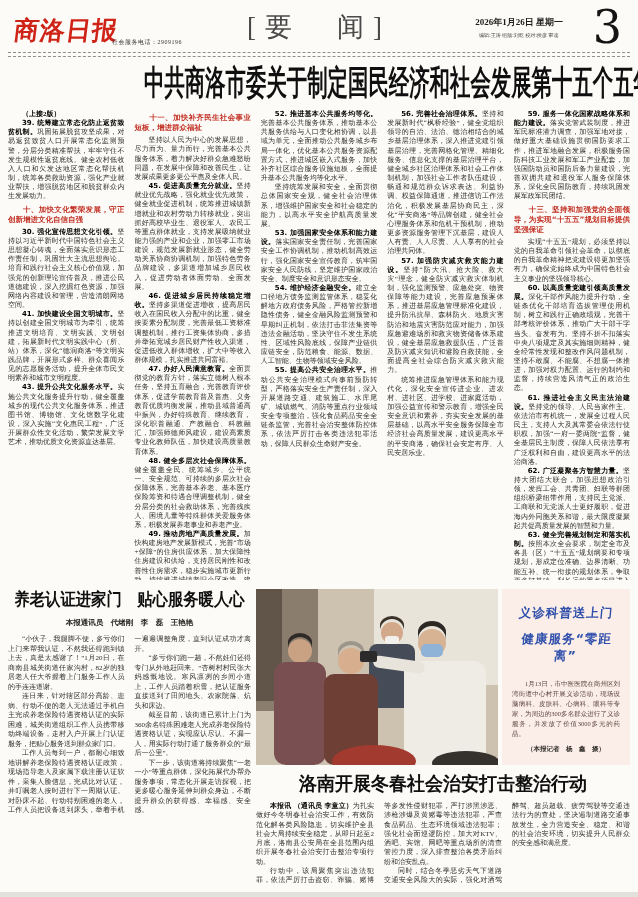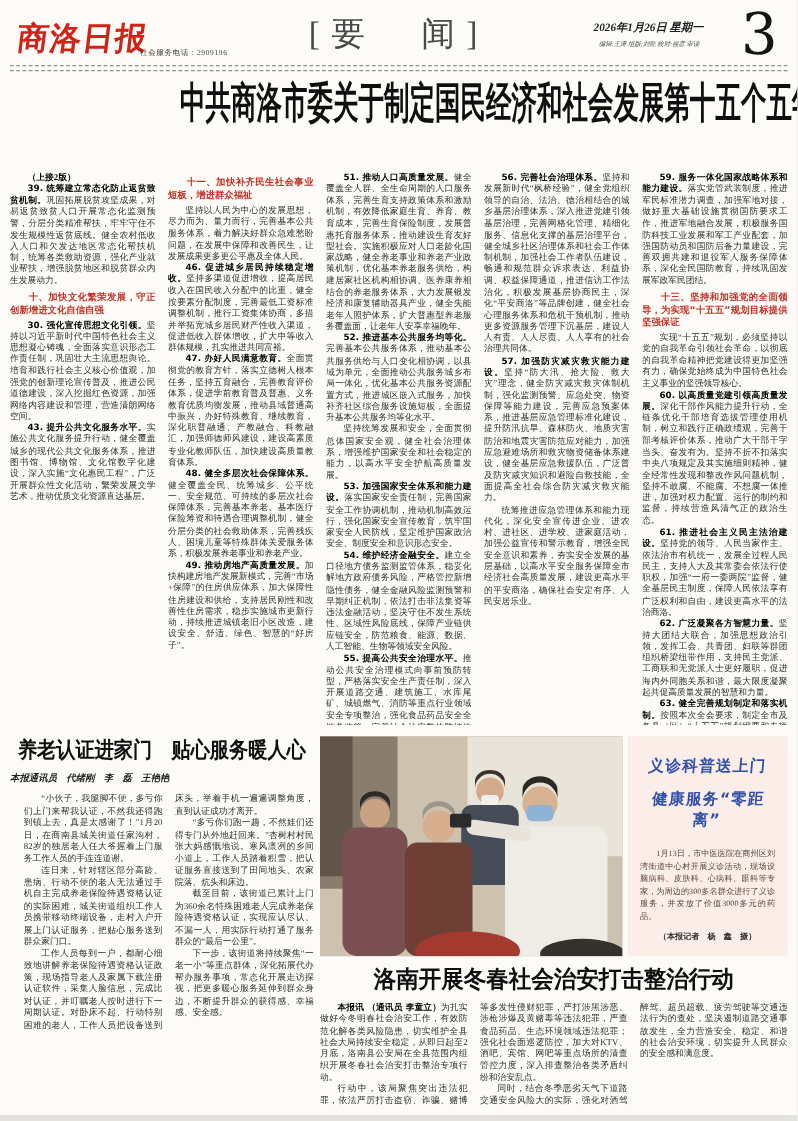--- a/index.html
+++ b/index.html
@@ -5,46 +5,46 @@
   html,body{margin:0;padding:0;background:#e9e7e2;}
   .sheet{position:relative;width:638px;height:897px;margin:0 auto;background:#fcfbf7;
          overflow:hidden;font-family:"Liberation Serif",serif;color:#2c2c2c;}
   
   .mast{position:absolute;top:8px;left:0;right:0;height:44px;}
   .logo{position:absolute;left:14px;top:6px;font-size:25px;font-weight:900;color:#cf2318;
         transform:skewX(-7deg) scaleY(1.02);letter-spacing:1px;font-family:"DejaVu Serif",serif;}
   .service{position:absolute;left:112px;top:30px;font-size:6px;color:#3a3a3a;letter-spacing:.5px;}
   .section-head{position:absolute;left:0;right:0;top:1px;text-align:center;font-size:27px;
         color:#4a4a4a;letter-spacing:9px;font-weight:500;}
-  .dateblock{position:absolute;right:72px;top:8px;text-align:center;font-style:italic;}
+  .dateblock{position:absolute;right:72px;top:8px;text-align:center;}
   .date{font-size:9px;font-weight:bold;color:#1e1e1e;}
   .staff{font-size:6px;color:#4a4a4a;margin-top:2px;transform:scale(.85);transform-origin:center;}
   .pagenum{position:absolute;right:16px;top:-8px;font-size:46px;color:#141414;
         font-family:"DejaVu Serif",serif;font-weight:400;}
   .rules{position:absolute;top:52px;left:8px;right:8px;height:3px;
         border-top:1px dashed #8f8f8f;border-bottom:1px dashed #8f8f8f;}
   
   .headline{position:absolute;top:60px;left:0;right:0;text-align:center;white-space:nowrap;}
   .headline-inner{display:inline-block;font-size:30px;font-weight:900;color:#0f0f0f;
         font-family:"DejaVu Sans",sans-serif;transform:scale(.68,1.13);transform-origin:center top;}
   
   .main-cols{position:absolute;top:110px;left:8px;right:8px;height:470px;display:flex;gap:10px;}
-  .news-col{flex:1 1 0;overflow:hidden;font-size:7px;line-height:1.31;text-align:justify;color:#2d2d2d;margin-top:28px;}
+  .news-col{flex:1 1 0;overflow:hidden;font-size:7px;line-height:1.31;text-align:justify;color:#2d2d2d;}
   .para{margin:0;text-indent:2em;}
   .para .lead{font-weight:bold;color:#000;font-family:"DejaVu Sans",sans-serif;}
   .para .note{font-weight:bold;color:#000;}
   .sec-heading{color:#c23126;font-weight:bold;font-family:"DejaVu Sans",sans-serif;
         font-size:7.5px;line-height:1.35;margin:3px 0;text-indent:2em;}
   
   .bl-article{position:absolute;left:8px;top:589px;width:243px;height:302px;}
   .bl-title{font-size:16px;font-weight:900;color:#0f0f0f;text-align:center;white-space:nowrap;
         font-family:"DejaVu Sans",sans-serif;transform:scale(.96,1.08);transform-origin:center top;}
-  .bl-byline{font-size:7.5px;font-weight:bold;color:#1e1e1e;margin:8px 0 7px;font-style:italic;}
+  .bl-byline{font-size:7.5px;font-weight:bold;color:#1e1e1e;text-align:center;margin:8px 0 7px;}
   .bl-body{column-count:2;column-gap:10px;height:252px;overflow:hidden;font-size:7px;
-        line-height:1.36;text-align:justify;color:#2d2d2d;margin-left:11px;}
+        line-height:1.36;text-align:justify;color:#2d2d2d;}
   .bl-body p{margin:0;text-indent:2em;}
   
   .photo{position:absolute;left:256px;top:589px;width:242px;height:176px;overflow:hidden;background:#cabfae;}
   .photo svg{display:block;}
   
   .caption-box{position:absolute;left:502px;top:589px;width:128px;height:176px;background:#fbeee8;
         box-sizing:border-box;padding:16px 10px 8px;}
   .cap-title{color:#3050ab;font-weight:900;font-size:12.5px;text-align:center;letter-spacing:1px;
         font-family:"DejaVu Sans",sans-serif;transform:skewX(-5deg);}
   .cap-title.t2{margin-top:9px;margin-bottom:14px;}
@@ -80,32 +80,33 @@
   <div class="headline">
     <span class="headline-inner">中共商洛市委关于制定国民经济和社会发展第十五个五年规划的建议</span>
   </div>
 
   <div class="main-cols" id="main-cols">
       <div class="news-col">
         <p class="para"><span class="note">（上接2版）</span></p>
         <p class="para"><span class="lead">39. 统筹建立常态化防止返贫致贫机制。</span>巩固拓展脱贫攻坚成果，对易返贫致贫人口开展常态化监测预警，分层分类精准帮扶，牢牢守住不发生规模性返贫底线。健全农村低收入人口和欠发达地区常态化帮扶机制，统筹各类救助资源，强化产业就业帮扶，增强脱贫地区和脱贫群众内生发展动力。</p>
         <div class="sec-heading">十、加快文化繁荣发展，守正创新增进文化自信自强</div>
         <p class="para"><span class="lead">30. 强化宣传思想文化引领。</span>坚持以习近平新时代中国特色社会主义思想凝心铸魂，全面落实意识形态工作责任制，巩固壮大主流思想舆论。培育和践行社会主义核心价值观，加强党的创新理论宣传普及，推进公民道德建设，深入挖掘红色资源，加强网络内容建设和管理，营造清朗网络空间。</p>
+        <p class="para"><span class="lead">41. 加快建设全国文明城市。</span>坚持以创建全国文明城市为牵引，统筹推进文明培育、文明实践、文明创建，拓展新时代文明实践中心（所、站）体系，深化“德润商洛”等文明实践品牌，开展形式多样、群众喜闻乐见的志愿服务活动，提升全体市民文明素养和城市文明程度。</p>
         <p class="para"><span class="lead">43. 提升公共文化服务水平。</span>实施公共文化服务提升行动，健全覆盖城乡的现代公共文化服务体系，推进图书馆、博物馆、文化馆数字化建设，深入实施“文化惠民工程”，广泛开展群众性文化活动，繁荣发展文学艺术，推动优质文化资源直达基层。</p>
       </div>
       <div class="news-col">
         <div class="sec-heading">十一、加快补齐民生社会事业短板，增进群众福祉</div>
         <p class="para">坚持以人民为中心的发展思想，尽力而为、量力而行，完善基本公共服务体系，着力解决好群众急难愁盼问题，在发展中保障和改善民生，让发展成果更多更公平惠及全体人民。</p>
+        <p class="para"><span class="lead">45. 促进高质量充分就业。</span>坚持就业优先战略，强化就业优先政策，健全就业促进机制，统筹推进城镇新增就业和农村劳动力转移就业，突出抓好高校毕业生、退役军人、农民工等重点群体就业，支持发展吸纳就业能力强的产业和企业，加强零工市场建设，规范发展新就业形态，健全劳动关系协商协调机制，加强特色劳务品牌建设，多渠道增加城乡居民收入，促进劳动者体面劳动、全面发展。</p>
         <p class="para"><span class="lead">46. 促进城乡居民持续稳定增收。</span>坚持多渠道促进增收，提高居民收入在国民收入分配中的比重，健全按要素分配制度，完善最低工资标准调整机制，推行工资集体协商，多措并举拓宽城乡居民财产性收入渠道，促进低收入群体增收，扩大中等收入群体规模，扎实推进共同富裕。</p>
         <p class="para"><span class="lead">47. 办好人民满意教育。</span>全面贯彻党的教育方针，落实立德树人根本任务，坚持五育融合，完善教育评价体系，促进学前教育普及普惠、义务教育优质均衡发展，推动县域普通高中振兴，办好特殊教育、继续教育，深化职普融通、产教融合、科教融汇，加强师德师风建设，建设高素质专业化教师队伍，加快建设高质量教育体系。</p>
         <p class="para"><span class="lead">48. 健全多层次社会保障体系。</span>健全覆盖全民、统筹城乡、公平统一、安全规范、可持续的多层次社会保障体系，完善基本养老、基本医疗保险筹资和待遇合理调整机制，健全分层分类的社会救助体系，完善残疾人、困境儿童等特殊群体关爱服务体系，积极发展养老事业和养老产业。</p>
         <p class="para"><span class="lead">49. 推动房地产高质量发展。</span>加快构建房地产发展新模式，完善“市场+保障”的住房供应体系，加大保障性住房建设和供给，支持居民刚性和改善性住房需求，稳步实施城市更新行动，持续推进城镇老旧小区改造，建设安全、舒适、绿色、智慧的“好房子”。</p>
       </div>
       <div class="news-col">
-        <p class="para"><span class="lead">51. 推动人口高质量发展。</span>健全覆盖全人群、全生命周期的人口服务体系，完善生育支持政策体系和激励机制，有效降低家庭生育、养育、教育成本，完善生育保险制度，发展普惠托育服务体系，推动建设生育友好型社会。实施积极应对人口老龄化国家战略，健全养老事业和养老产业政策机制，优化基本养老服务供给，构建居家社区机构相协调、医养康养相结合的养老服务体系，大力发展银发经济和康复辅助器具产业，健全失能老年人照护体系，扩大普惠型养老服务覆盖面，让老年人安享幸福晚年。</p>
         <p class="para"><span class="lead">52. 推进基本公共服务均等化。</span>完善基本公共服务体系，推动基本公共服务供给与人口变化相协调，以县域为单元，全面推动公共服务城乡布局一体化，优化基本公共服务资源配置方式，推进城区嵌入式服务，加快补齐社区综合服务设施短板，全面提升基本公共服务均等化水平。</p>
         <p class="para">坚持统筹发展和安全，全面贯彻总体国家安全观，健全社会治理体系，增强维护国家安全和社会稳定的能力，以高水平安全护航高质量发展。</p>
         <p class="para"><span class="lead">53. 加强国家安全体系和能力建设。</span>落实国家安全责任制，完善国家安全工作协调机制，推动机制高效运行，强化国家安全宣传教育，筑牢国家安全人民防线，坚定维护国家政治安全、制度安全和意识形态安全。</p>
         <p class="para"><span class="lead">54. 维护经济金融安全。</span>建立全口径地方债务监测监管体系，稳妥化解地方政府债务风险，严格管控新增隐性债务，健全金融风险监测预警和早期纠正机制，依法打击非法集资等违法金融活动，坚决守住不发生系统性、区域性风险底线，保障产业链供应链安全，防范粮食、能源、数据、人工智能、生物等领域安全风险。</p>
         <p class="para"><span class="lead">55. 提高公共安全治理水平。</span>推动公共安全治理模式向事前预防转型，严格落实安全生产责任制，深入开展道路交通、建筑施工、水库尾矿、城镇燃气、消防等重点行业领域安全专项整治，强化食品药品安全全链条监管，完善社会治安整体防控体系，依法严厉打击各类违法犯罪活动，保障人民群众生命财产安全。</p>
       </div>
       <div class="news-col">
         <p class="para"><span class="lead">56. 完善社会治理体系。</span>坚持和发展新时代“枫桥经验”，健全党组织领导的自治、法治、德治相结合的城乡基层治理体系，深入推进党建引领基层治理，完善网格化管理、精细化服务、信息化支撑的基层治理平台，健全城乡社区治理体系和社会工作体制机制，加强社会工作者队伍建设，畅通和规范群众诉求表达、利益协调、权益保障通道，推进信访工作法治化，积极发展基层协商民主，深化“平安商洛”等品牌创建，健全社会心理服务体系和危机干预机制，推动更多资源服务管理下沉基层，建设人人有责、人人尽责、人人享有的社会治理共同体。</p>
         <p class="para"><span class="lead">57. 加强防灾减灾救灾能力建设。</span>坚持“防大汛、抢大险、救大灾”理念，健全防灾减灾救灾体制机制，强化监测预警、应急处突、物资保障等能力建设，完善应急预案体系，推进基层应急管理标准化建设，提升防汛抗旱、森林防火、地质灾害防治和地震灾害防范应对能力，加强应急避难场所和救灾物资储备体系建设，健全基层应急救援队伍，广泛普及防灾减灾知识和避险自救技能，全面提高全社会综合防灾减灾救灾能力。</p>
         <p class="para">统筹推进应急管理体系和能力现代化，深化安全宣传进企业、进农村、进社区、进学校、进家庭活动，加强公益宣传和警示教育，增强全民安全意识和素养，夯实安全发展的基层基础，以高水平安全服务保障全市经济社会高质量发展，建设更高水平的平安商洛，确保社会安定有序、人民安居乐业。</p>

